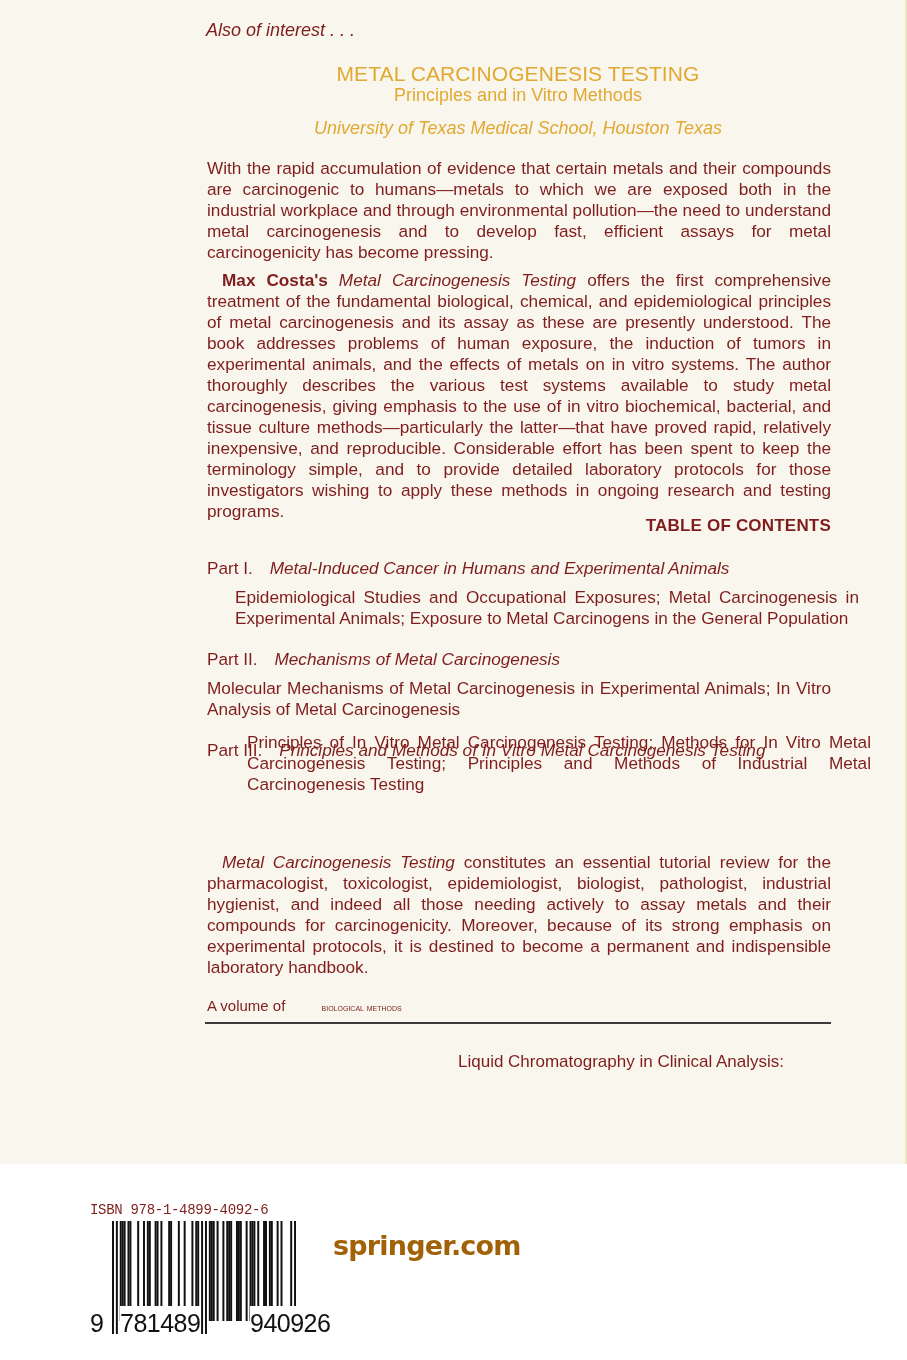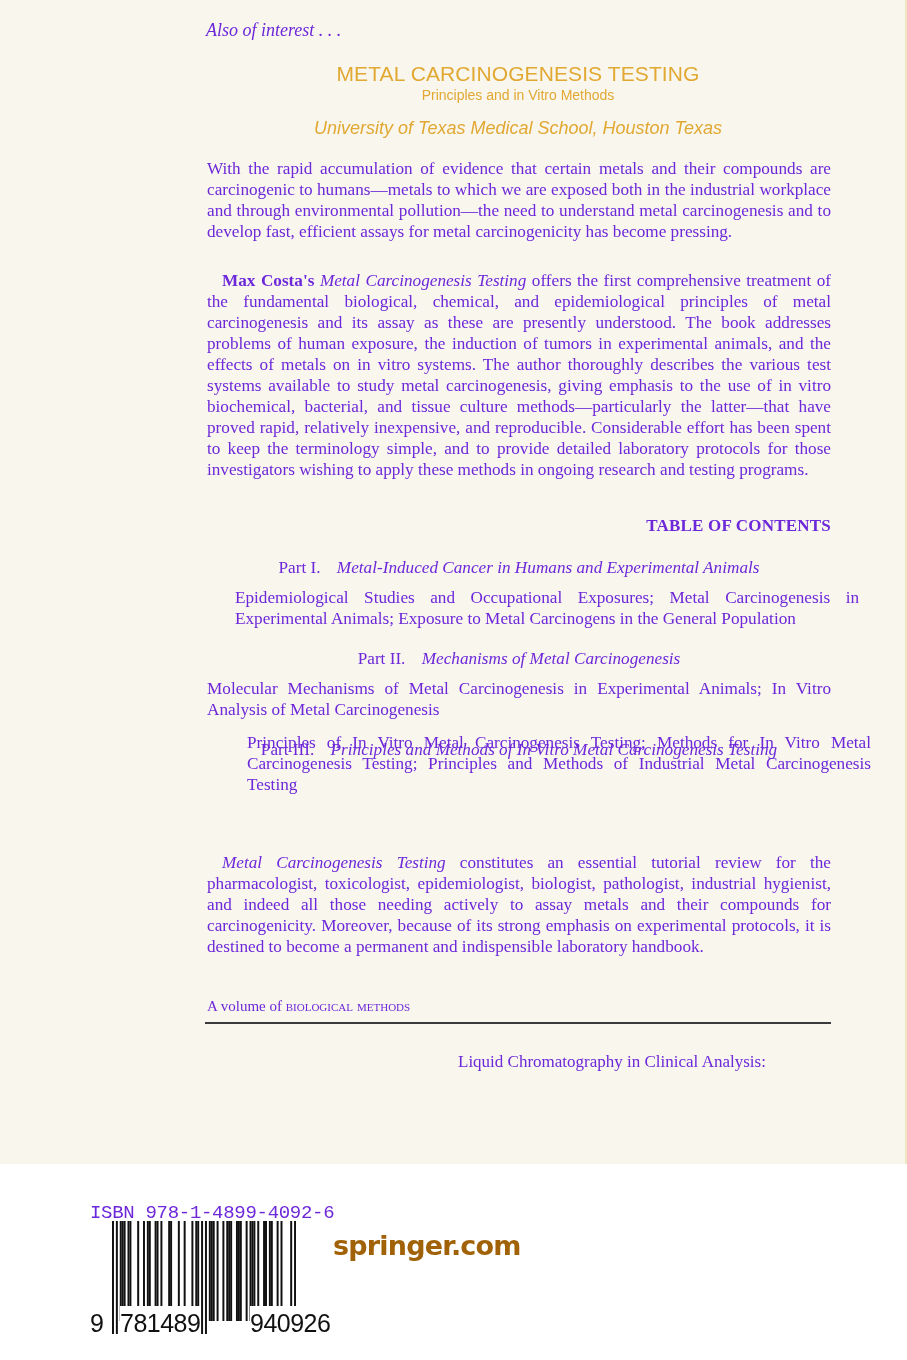--- a/index.html
+++ b/index.html
@@ -1,45 +1,45 @@
 <!DOCTYPE html>
 <html><head>
 <meta charset="utf-8">
 <style>
   html, body { margin: 0; padding: 0; }
   body { width: 907px; height: 1360px; background: #ffffff; position: relative; overflow: hidden; }
   .cover { position: absolute; left: 0; top: 0; width: 907px; height: 1164px; background: #f9f6ee; border-right: 2px solid #efe6c4; box-sizing: border-box; }
-  .serif { font-family: Liberation Serif, serif; color: #6d28d9; }
+  .serif { font-family: Liberation Sans, sans-serif; color: #7f1d1d; }
   .also { position: absolute; left: 206px; top: 20px; font-size: 18px; font-style: italic; }
   .title-block { position: absolute; left: 207px; width: 622px; top: 62px; text-align: center; font-family: "Liberation Sans", "DejaVu Sans", sans-serif; color: #e1a832; }
   .title-block .t1 { font-size: 21px; line-height: 24px; letter-spacing: 0.1px; }
-  .title-block .t2 { font-size: 14px; line-height: 19px; }
+  .title-block .t2 { font-size: 18px; line-height: 19px; }
   .title-block .t3 { font-size: 17.5px; line-height: 19px; font-weight: bold; }
   .title-block .t4 { font-size: 18px; line-height: 22px; font-style: italic; margin-top: 12px; }
   .text-col { position: absolute; left: 207px; width: 624px; }
   p.body { margin: 0; font-size: 17.2px; line-height: 21px; text-align: justify; text-align-last: left; }
   p.indent { text-indent: 15px; }
   .p1 { top: 158px; }
   .p2 { top: 270px; }
   .toc-head { position: absolute; left: 207px; width: 624px; top: 516px; text-align: right; font-size: 17px; font-weight: bold; letter-spacing: 0.2px; }
-  .part-head { position: absolute; left: 207px; width: 624px; text-align: center; font-size: 17.2px; }
+  .part-head { position: absolute; left: 207px; width: 624px; text-align: left; font-size: 17.2px; }
   .part-head .num { margin-right: 12px; }
   .part-head .name { font-style: italic; }
   .ph1 { top: 558px; }
   .pb1 { top: 587px; margin-left: 28px; }
   .ph2 { top: 649px; }
   .pb2 { top: 678px; }
   .ph3 { top: 740px; }
   .pb3 { top: 732px; margin-left: 40px; }
   .p3 { top: 852px; }
   .volume { position: absolute; left: 207px; top: 997px; font-size: 15px; }
-  .volume .sc { font-variant: small-caps; font-size: 16px; }
+  .volume .sc { font-variant: small-caps; font-size: 10px; margin-left: 32px; }
   .rule { position: absolute; left: 205px; width: 626px; top: 1022px; height: 2px; background: #3a3a3a; }
   .lca { position: absolute; left: 458px; top: 1052px; font-size: 17px; }
-  .isbn { position: absolute; left: 90px; top: 1202px; font-family: "Liberation Mono", "DejaVu Sans Mono", monospace; font-size: 19px; letter-spacing: -0.3px; color: #6d28d9; }
+  .isbn { position: absolute; left: 90px; top: 1202px; font-family: "Liberation Mono", "DejaVu Sans Mono", monospace; font-size: 14px; letter-spacing: -0.3px; color: #7f1d1d; }
   .barcode { position: absolute; left: 112px; top: 1221px; width: 184px; height: 115px; }
   .barcode-digits { position: absolute; left: 90px; top: 1306px; width: 210px; height: 36px; font-family: "Liberation Sans", "DejaVu Sans", sans-serif; font-size: 25px; color: #111; }
   .barcode-digits span { position: absolute; top: 0; background: #fff; line-height: 34px; letter-spacing: -0.5px; }
   .springer { position: absolute; left: 333px; top: 1230px; font-family: "DejaVu Sans", "Liberation Sans", sans-serif; font-size: 27px; font-weight: bold; color: #a16207; letter-spacing: -0.8px; }
   em, i { font-style: italic; }
   b { font-weight: bold; }
 </style>
 </head>
 <body>
 

